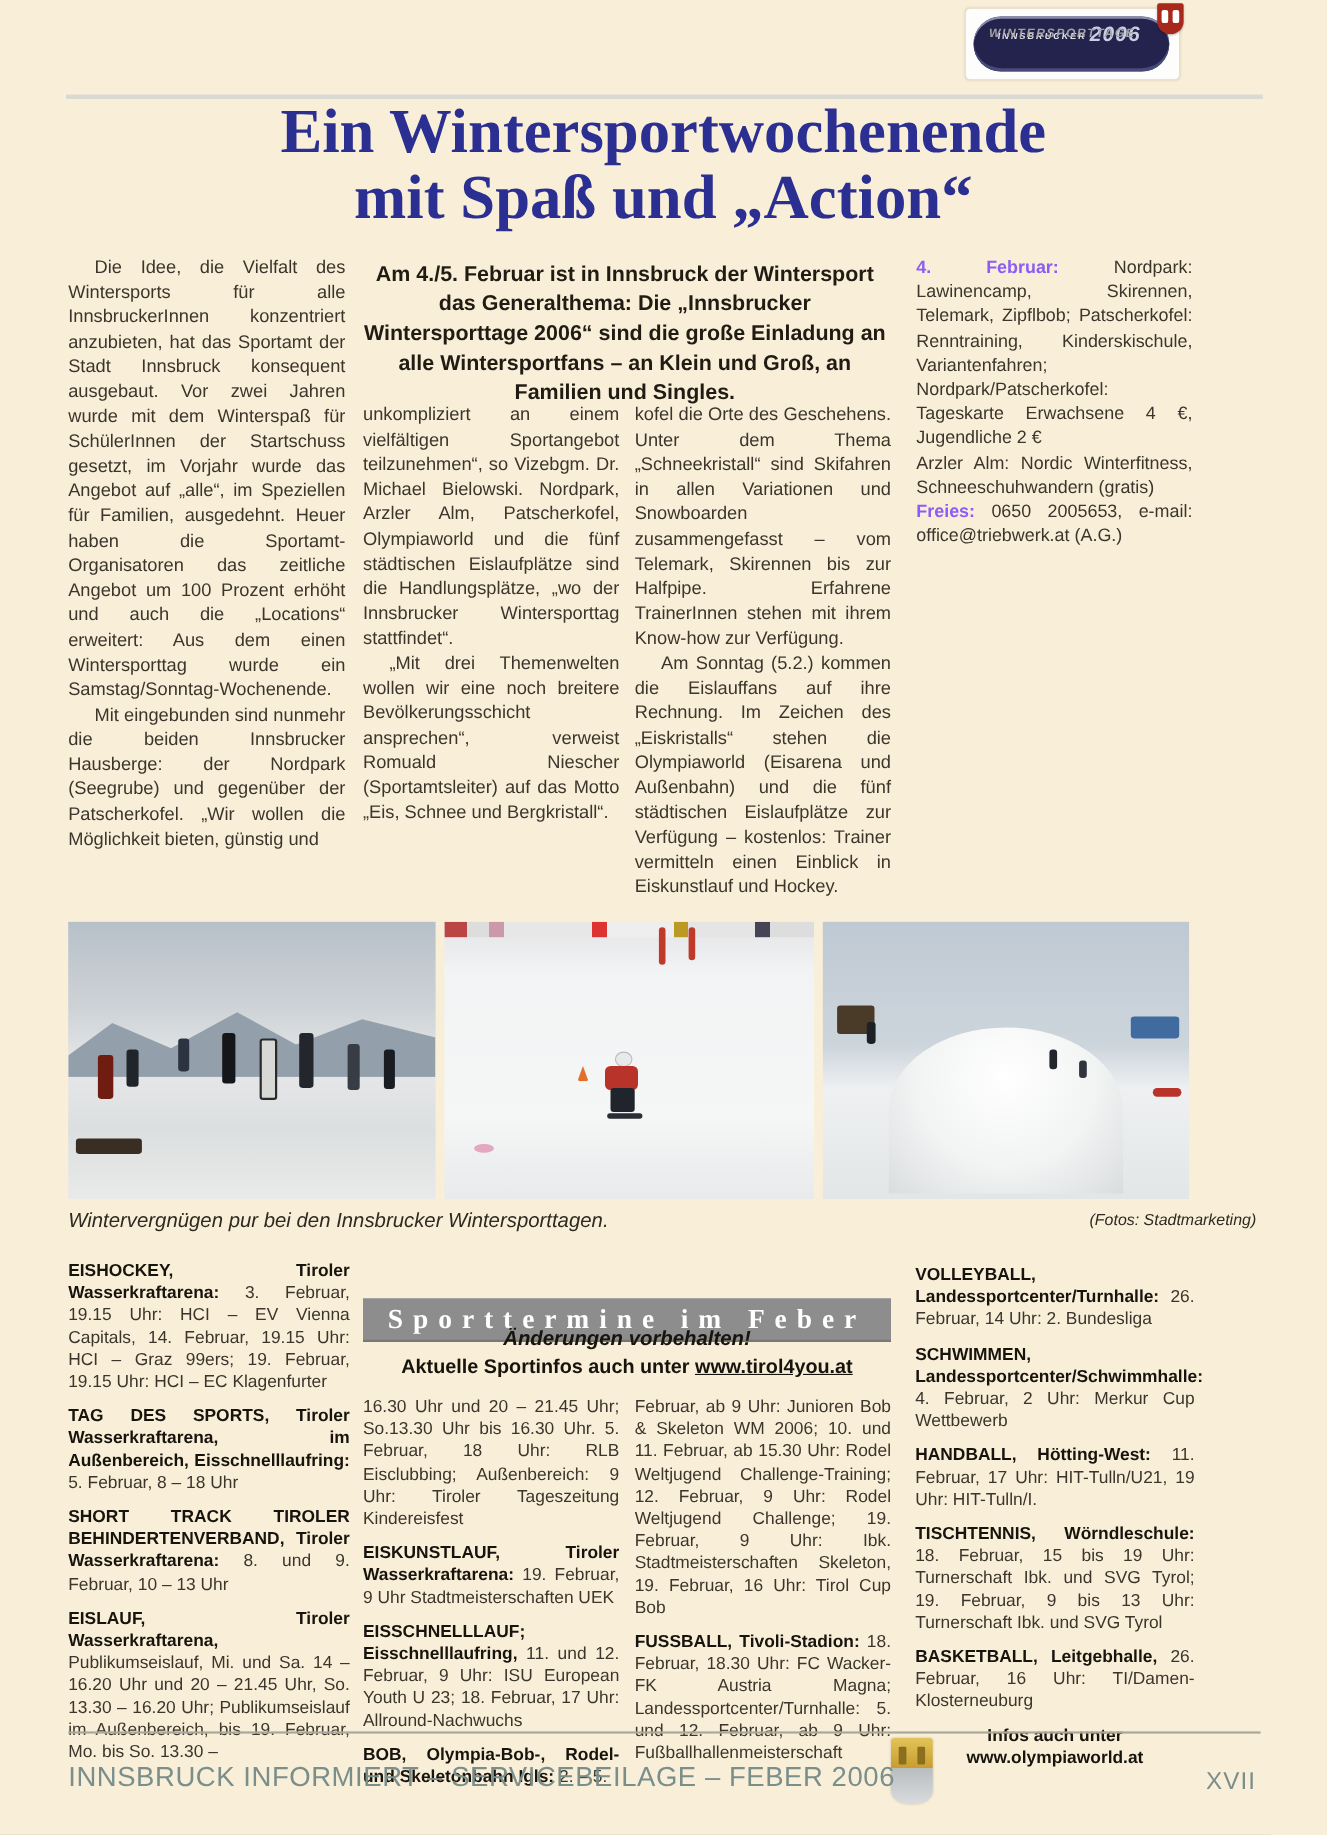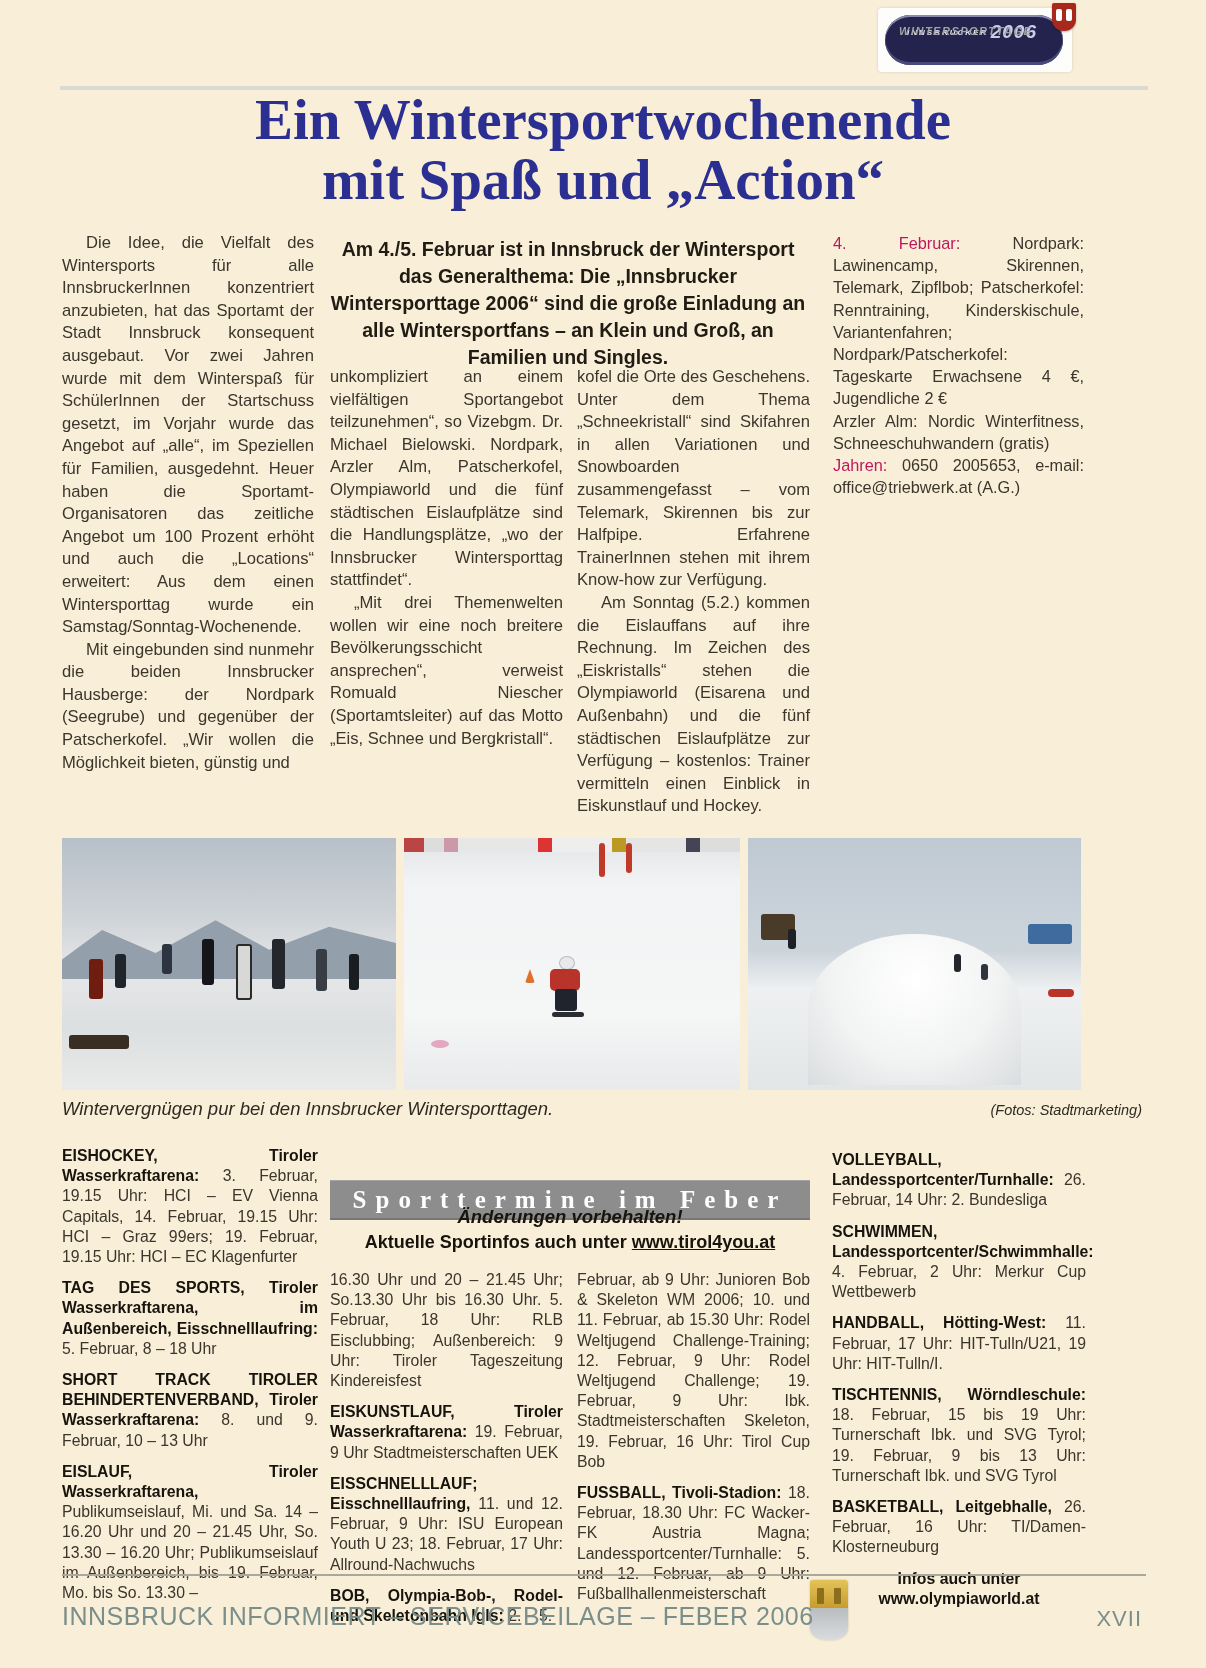--- a/index.html
+++ b/index.html
@@ -31,21 +31,21 @@
   
   .body-col{position:absolute;font-size:16.6px;line-height:22.6px;text-align:justify;}
   .body-col p{margin:0;}
   .body-col p.ind{text-indent:24px;}
   .col-left{left:62px;top:232px;width:252px;}
   .col-right{left:833px;top:232px;width:251px;font-size:16.3px;line-height:22.2px;}
   .col-mid1{left:330px;top:366px;width:233px;}
   .col-mid2{left:577px;top:366px;width:233px;}
   .lead{position:absolute;left:326px;top:236px;width:484px;text-align:center;
         font-size:19.5px;line-height:27px;font-weight:bold;color:#201b13;}
-  .blead{font-weight:normal;color:#be185d;}
+  .blead{font-weight:bold;color:#8b5cf6;}
 
   
   .photo{position:absolute;top:838px;height:252px;overflow:hidden;}
   .ph1{left:62px;width:334px;background:linear-gradient(#b7c0c9 0%,#cdd2d6 30%,#e6e7e8 52%,#dcdfe0 75%,#e9eae9 100%);}
   .ph2{left:404px;width:336px;background:linear-gradient(#e3e4e6 0%,#f2f3f4 18%,#f5f6f6 70%,#e8eaeb 100%);}
   .ph3{left:748px;width:333px;background:linear-gradient(#bfc9d3 0%,#cdd5dc 45%,#eef0f1 60%,#e3e6e7 100%);}
   .ridge{position:absolute;left:0;right:0;top:30%;height:26%;background:#93a0ac;
          clip-path:polygon(0 70%,12% 25%,28% 60%,46% 10%,62% 55%,80% 20%,100% 45%,100% 100%,0 100%);}
   .fig{position:absolute;border-radius:3px;}
   .mound{position:absolute;left:18%;top:38%;width:64%;height:60%;background:radial-gradient(ellipse at 50% 30%,#ffffff 0%,#f2f3f3 55%,#dadddf 100%);border-radius:50% 50% 0 0;}
@@ -119,21 +119,21 @@
   </div>
 
   <div class="body-col col-mid2">
     <p>kofel die Orte des Geschehens. Unter dem Thema „Schneekristall“ sind Skifahren in allen Variationen und Snowboarden zusammengefasst – vom Telemark, Skirennen bis zur Halfpipe. Erfahrene TrainerInnen stehen mit ihrem Know-how zur Verfügung.</p>
     <p class="ind">Am Sonntag (5.2.) kommen die Eislauffans auf ihre Rechnung. Im Zeichen des „Eiskristalls“ stehen die Olympiaworld (Eisarena und Außenbahn) und die fünf städtischen Eislaufplätze zur Verfügung – kostenlos: Trainer vermitteln einen Einblick in Eiskunstlauf und Hockey.</p>
   </div>
 
   <div class="body-col col-right">
     <p><b class="blead">4. Februar:</b> <span>Nordpark: Lawinencamp, Skirennen, Telemark, Zipflbob; Patscherkofel: Renntraining, Kinderskischule, Variantenfahren; Nordpark/Patscherkofel: Tageskarte Erwachsene 4 €, Jugendliche 2 €</span></p>
     <p>Arzler Alm: Nordic Winterfitness, Schneeschuhwandern (gratis)</p>
-    <p><b class="blead">Jahren:</b> <span>0650 2005653, e-mail: office@triebwerk.at (A.G.)</span></p>
+    <p><b class="blead">Freies:</b> <span>0650 2005653, e-mail: office@triebwerk.at (A.G.)</span></p>
   </div>
 
   <div class="photo ph1">
     <div class="ridge"></div>
     <div class="fig" style="left:8%;top:48%;width:14px;height:40px;background:#6e1d10;"></div>
     <div class="fig" style="left:16%;top:46%;width:11px;height:34px;background:#20242b;"></div>
     <div class="fig" style="left:30%;top:42%;width:10px;height:30px;background:#2b3440;"></div>
     <div class="fig" style="left:42%;top:40%;width:12px;height:46px;background:#14161a;"></div>
     <div class="fig" style="left:52%;top:42%;width:12px;height:52px;background:#d8d8d6;border:2px solid #2a2a2a;"></div>
     <div class="fig" style="left:63%;top:40%;width:13px;height:50px;background:#23262c;"></div>

